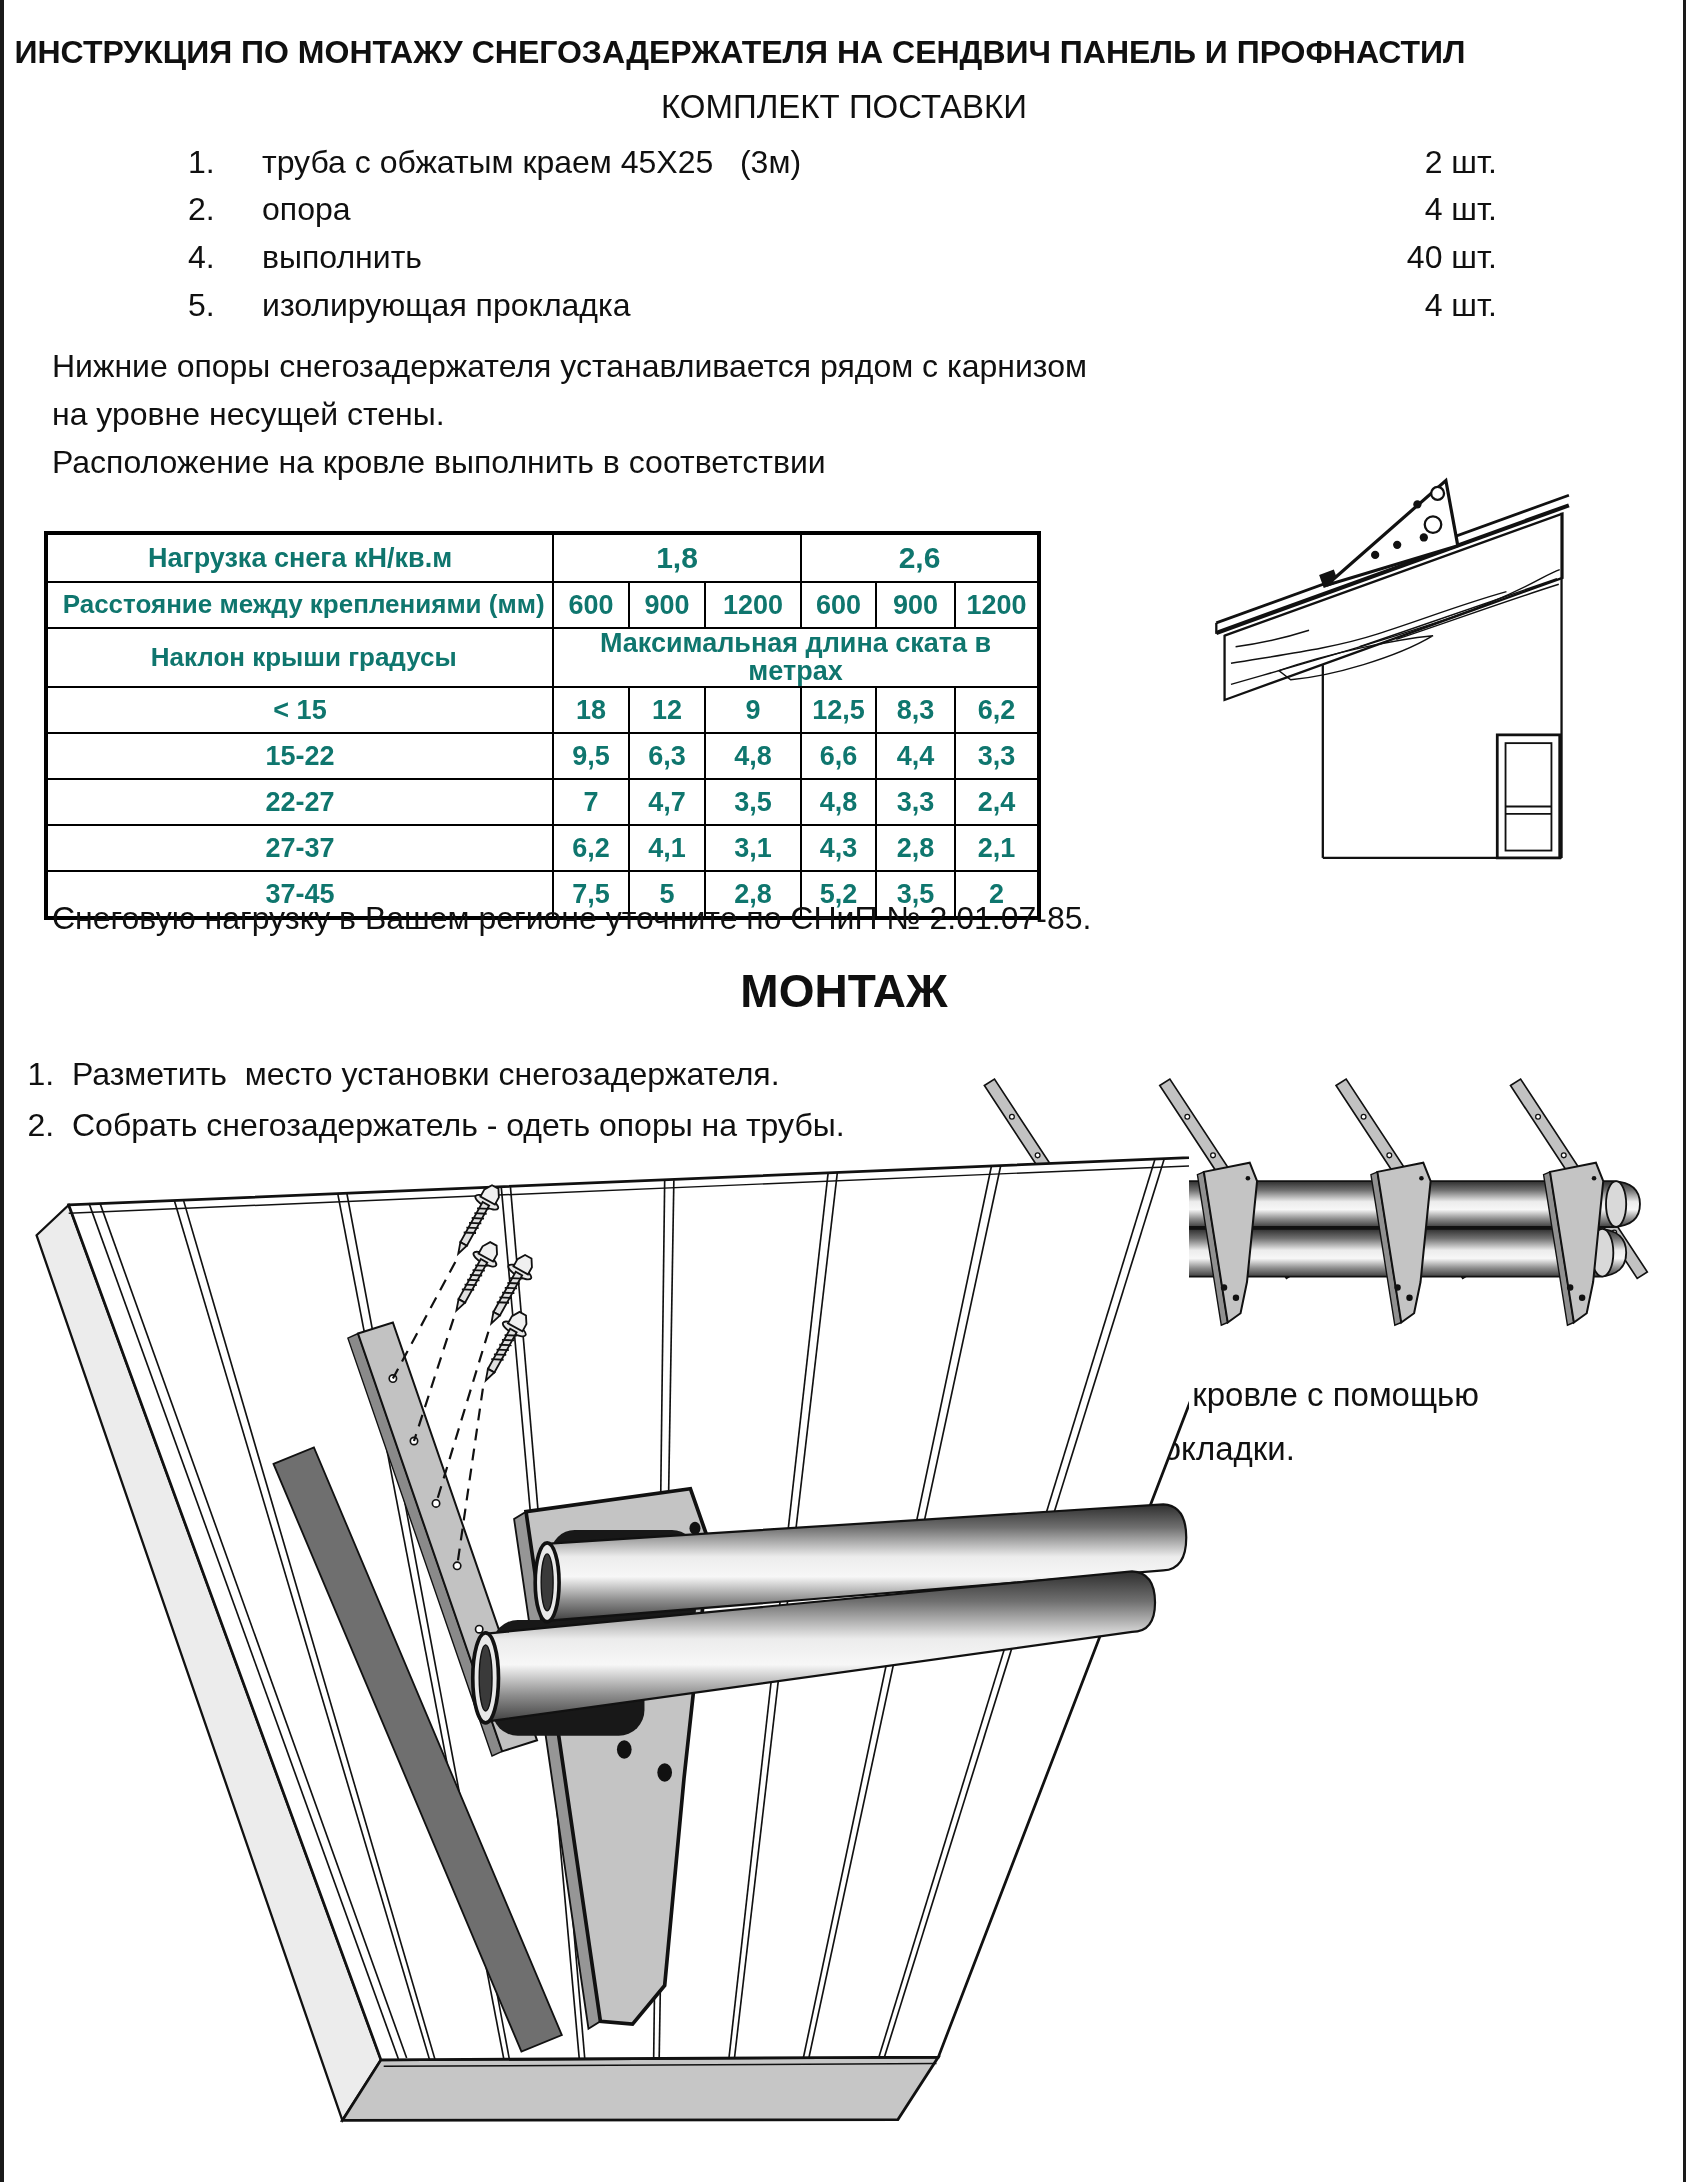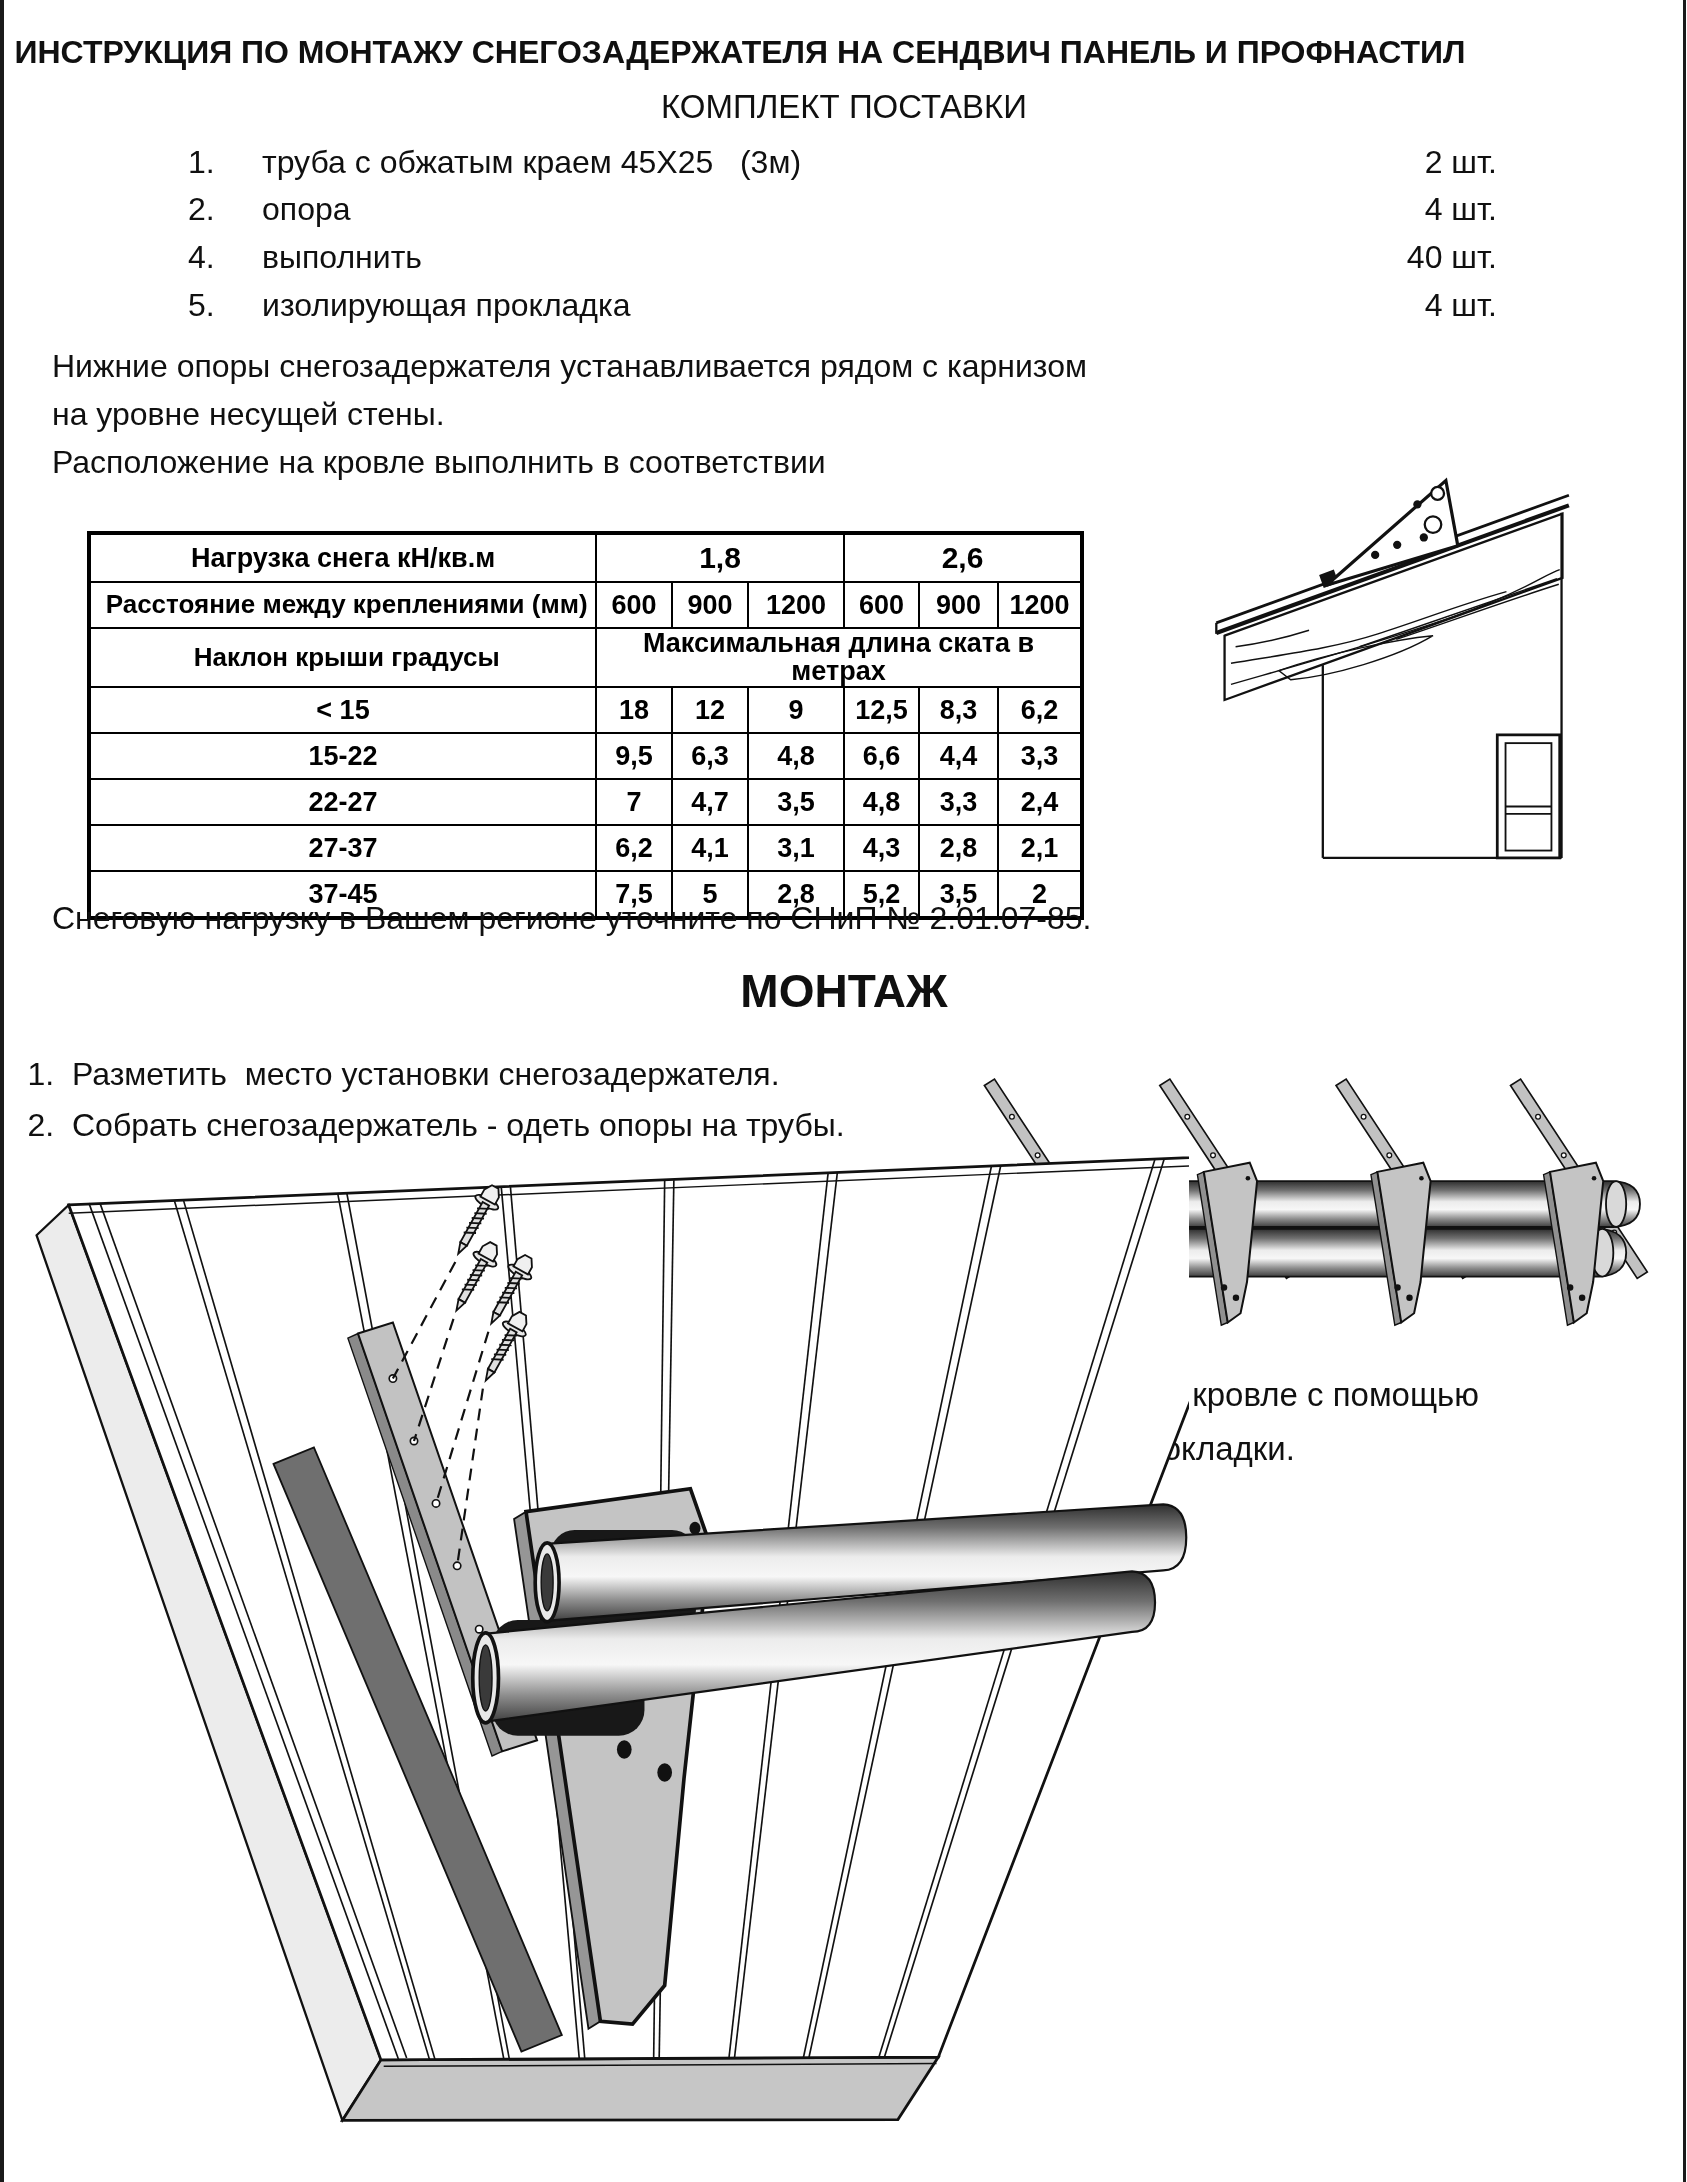--- a/index.html
+++ b/index.html
@@ -9,21 +9,21 @@
   .border-r{position:absolute;right:1.8px;top:0;width:3.7px;height:2183px;background:#1a1a1a;}
   .title{position:absolute;left:0;top:22px;width:1456px;margin:12px;text-align:center;
          font-size:32px;font-weight:bold;white-space:nowrap;letter-spacing:0px;}
   .kit-heading{position:absolute;left:0;top:88px;width:1688px;text-align:center;font-size:33px;}
   .kit-row{position:absolute;left:0;width:1688px;height:48px;line-height:48px;font-size:32px;}
   .kit-num{position:absolute;left:188px;}
   .kit-name{position:absolute;left:262px;white-space:pre-wrap;}
   .kit-qty{position:absolute;right:191px;text-align:right;}
   .intro{position:absolute;left:52px;top:342px;font-size:32px;line-height:48px;}
   table.load{position:absolute;left:44px;top:531px;border-collapse:collapse;table-layout:fixed;
-             width:995px;border:4.6px solid #000;color:#000000;margin-left:43px;}
+             width:995px;border:4.6px solid #000;color:#0f766e;}
   table.load td{border:2.8px solid #000;text-align:center;vertical-align:middle;padding:0;
                 font-weight:bold;font-size:27px;height:44px;line-height:1.05;}
   table.load tr.r1 td{height:46px;}
   table.load td.load-val{font-size:30px;}
   table.load td.left{text-align:center;padding-left:7.3px;font-size:26px;}
   .note{position:absolute;left:52px;top:900px;font-size:32px;}
   .montage-heading{position:absolute;left:0;top:964px;width:1688px;text-align:center;
                    font-size:46px;font-weight:bold;}
   .step{position:absolute;left:27.5px;font-size:32px;white-space:pre-wrap;}
   .step3{position:absolute;left:859px;top:1368px;font-size:33px;line-height:54px;}

